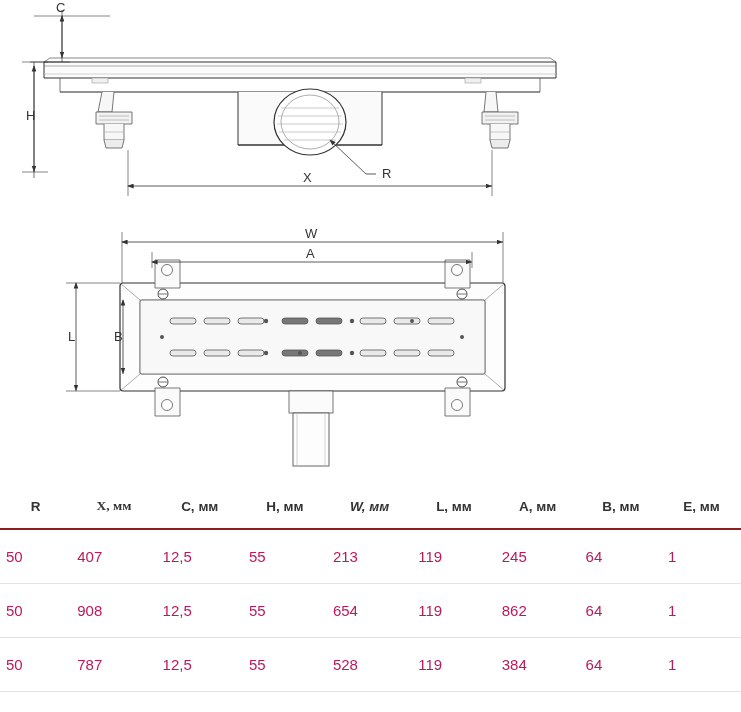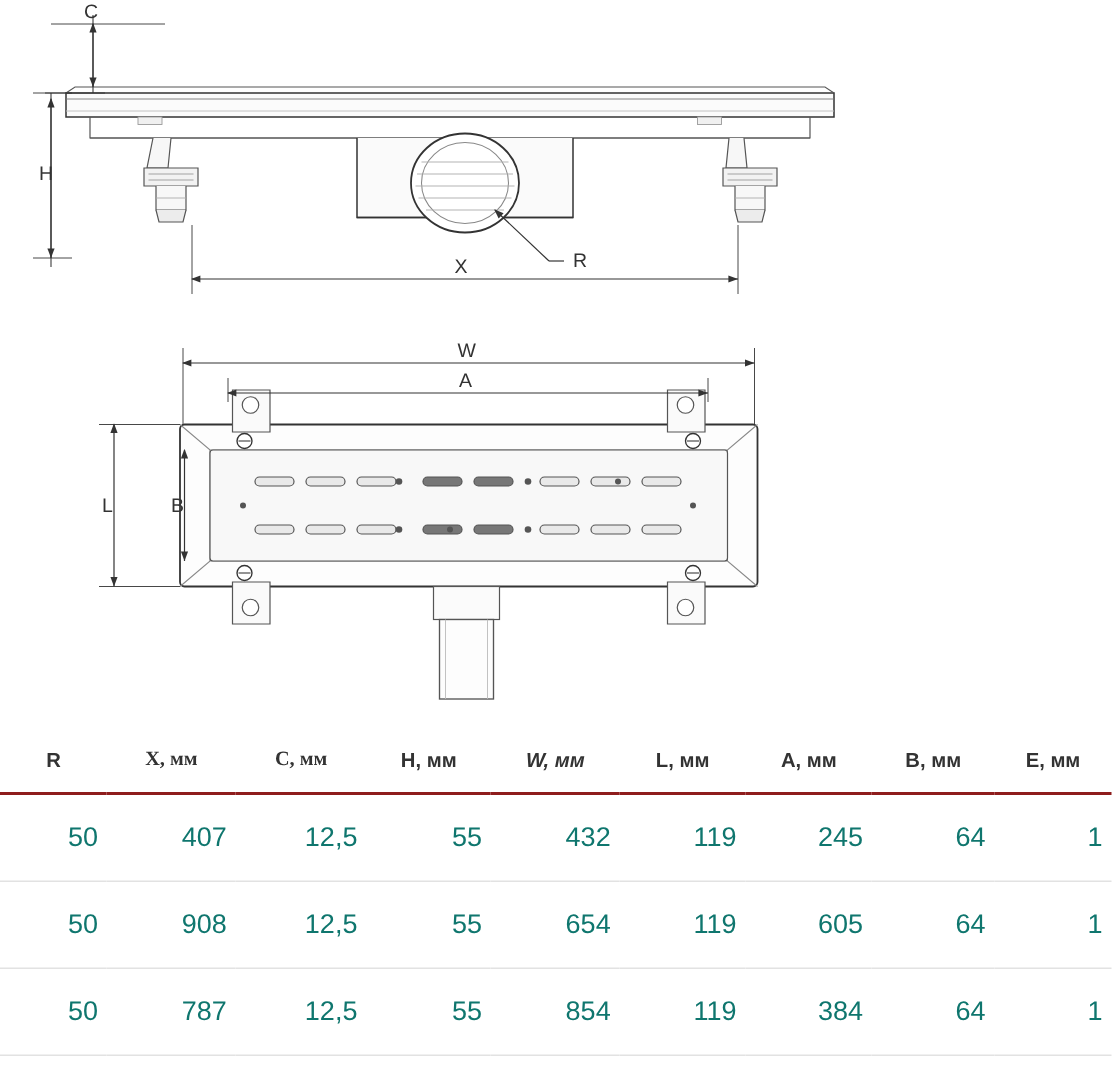--- a/index.html
+++ b/index.html
@@ -46,32 +46,32 @@
     padding: 14px 6px 14px 6px;
     text-align: center;
     border: none;
     background: #ffffff;
   }
   table.spec thead tr {
     border-bottom: 2px solid #8e1d1d;
   }
   table.spec tbody td {
     padding: 18px 6px 18px 6px;
-    text-align: right;
+    text-align: left;
     border-bottom: 1px solid #e2e2e2;
-    font-size: 18px;
-    color: #0f766e;
+    font-size: 15px;
+    color: #be185d;
   }
   table.spec tbody tr:last-child td {
     border-bottom: 1px solid #e2e2e2;
   }
   
   .c0 { width: 74px; }
   .c1 { width: 90px; font-family: Liberation Serif, serif; }
-  .c2 { width: 90px; font-family: Liberation Serif, serif; }
+  .c2 { width: 90px; }
   .c3 { width: 90px; }
   .c4 { width: 90px; font-style: italic; }
   .c5 { width: 88px; }
   .c6 { width: 88px; }
   .c7 { width: 88px; }
   .c8 { width: 83px; }
   .dim-label {
     font-family: "Liberation Sans", sans-serif;
     font-size: 13px;
     fill: #333333;
@@ -267,43 +267,43 @@
           <th class="c7">B, мм</th>
           <th class="c8">E, мм</th>
         </tr>
       </thead>
       <tbody>
         <tr>
           <td>50</td>
           <td>407</td>
           <td>12,5</td>
           <td>55</td>
-          <td>432</td>
+          <td>213</td>
           <td>119</td>
           <td>245</td>
           <td>64</td>
           <td>1</td>
         </tr>
         <tr>
           <td>50</td>
           <td>908</td>
           <td>12,5</td>
           <td>55</td>
           <td>654</td>
           <td>119</td>
-          <td>605</td>
+          <td>862</td>
           <td>64</td>
           <td>1</td>
         </tr>
         <tr>
           <td>50</td>
           <td>787</td>
           <td>12,5</td>
           <td>55</td>
-          <td>854</td>
+          <td>528</td>
           <td>119</td>
           <td>384</td>
           <td>64</td>
           <td>1</td>
         </tr>
       </tbody>
     </table>
   </div>
 
 </div>

